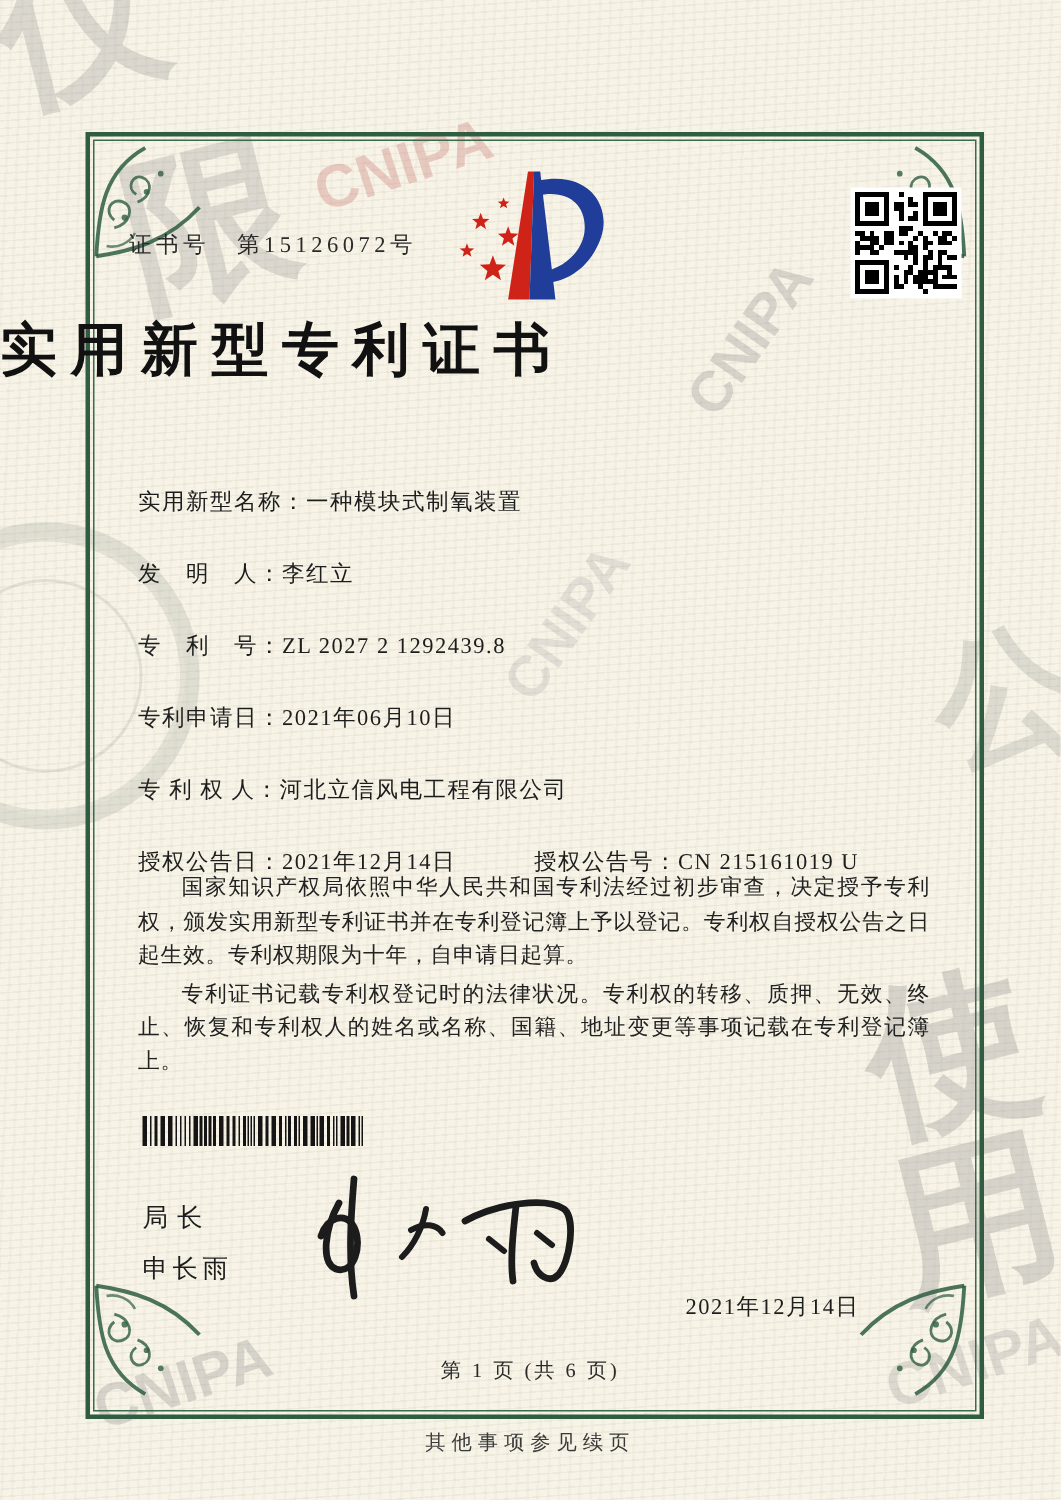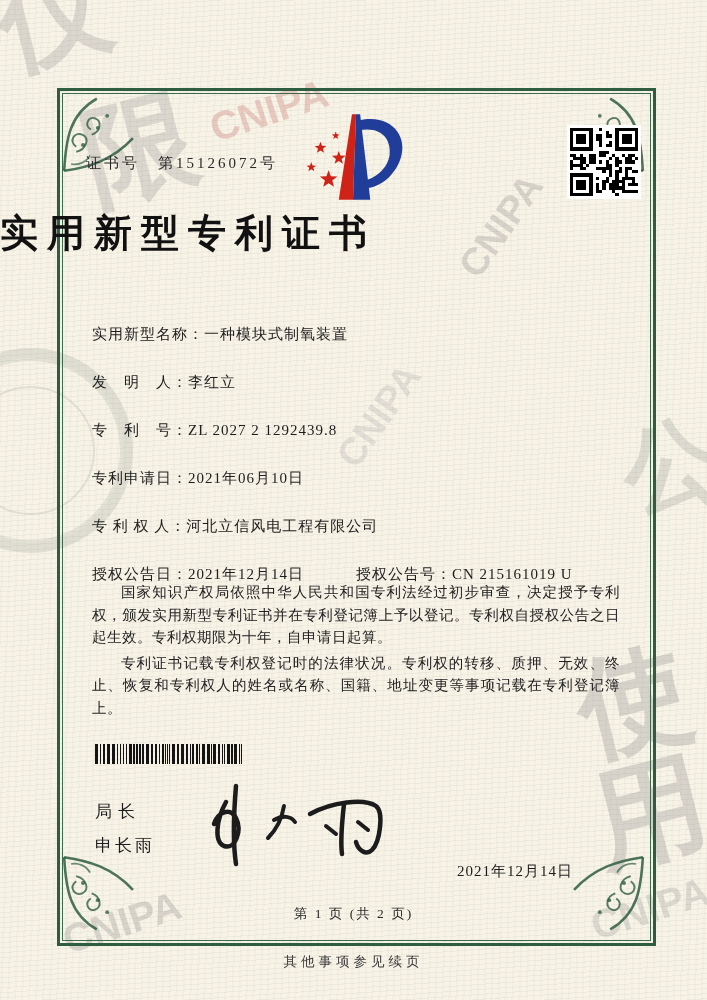--- a/index.html
+++ b/index.html
@@ -298,16 +298,16 @@
         <path d="M92,26 c-2,12 -8,24 -16,32" stroke-width="4"></path>
         <path d="M82,40 c9,-5 17,-4 21,2" stroke-width="4"></path>
         <path d="M118,34 C140,22 172,18 184,26 C192,32 188,62 180,70 C174,76 166,70 164,62" stroke-width="4.5"></path>
         <path d="M152,24 C150,42 148,60 150,74" stroke-width="4.5"></path>
         <path d="M134,46 l10,8" stroke-width="4"></path>
         <path d="M166,42 l10,8" stroke-width="4"></path>
       </svg>
     </div>
 
     <div class="issue-date">2021年12月14日</div>
-    <div class="page-info">第 1 页 (共 2 页)</div>
+    <div class="page-info">第 1 页 (共 6 页)</div>
     <div class="footer-note">其他事项参见续页</div>
   </div>
 </div>
 
 </body></html>

